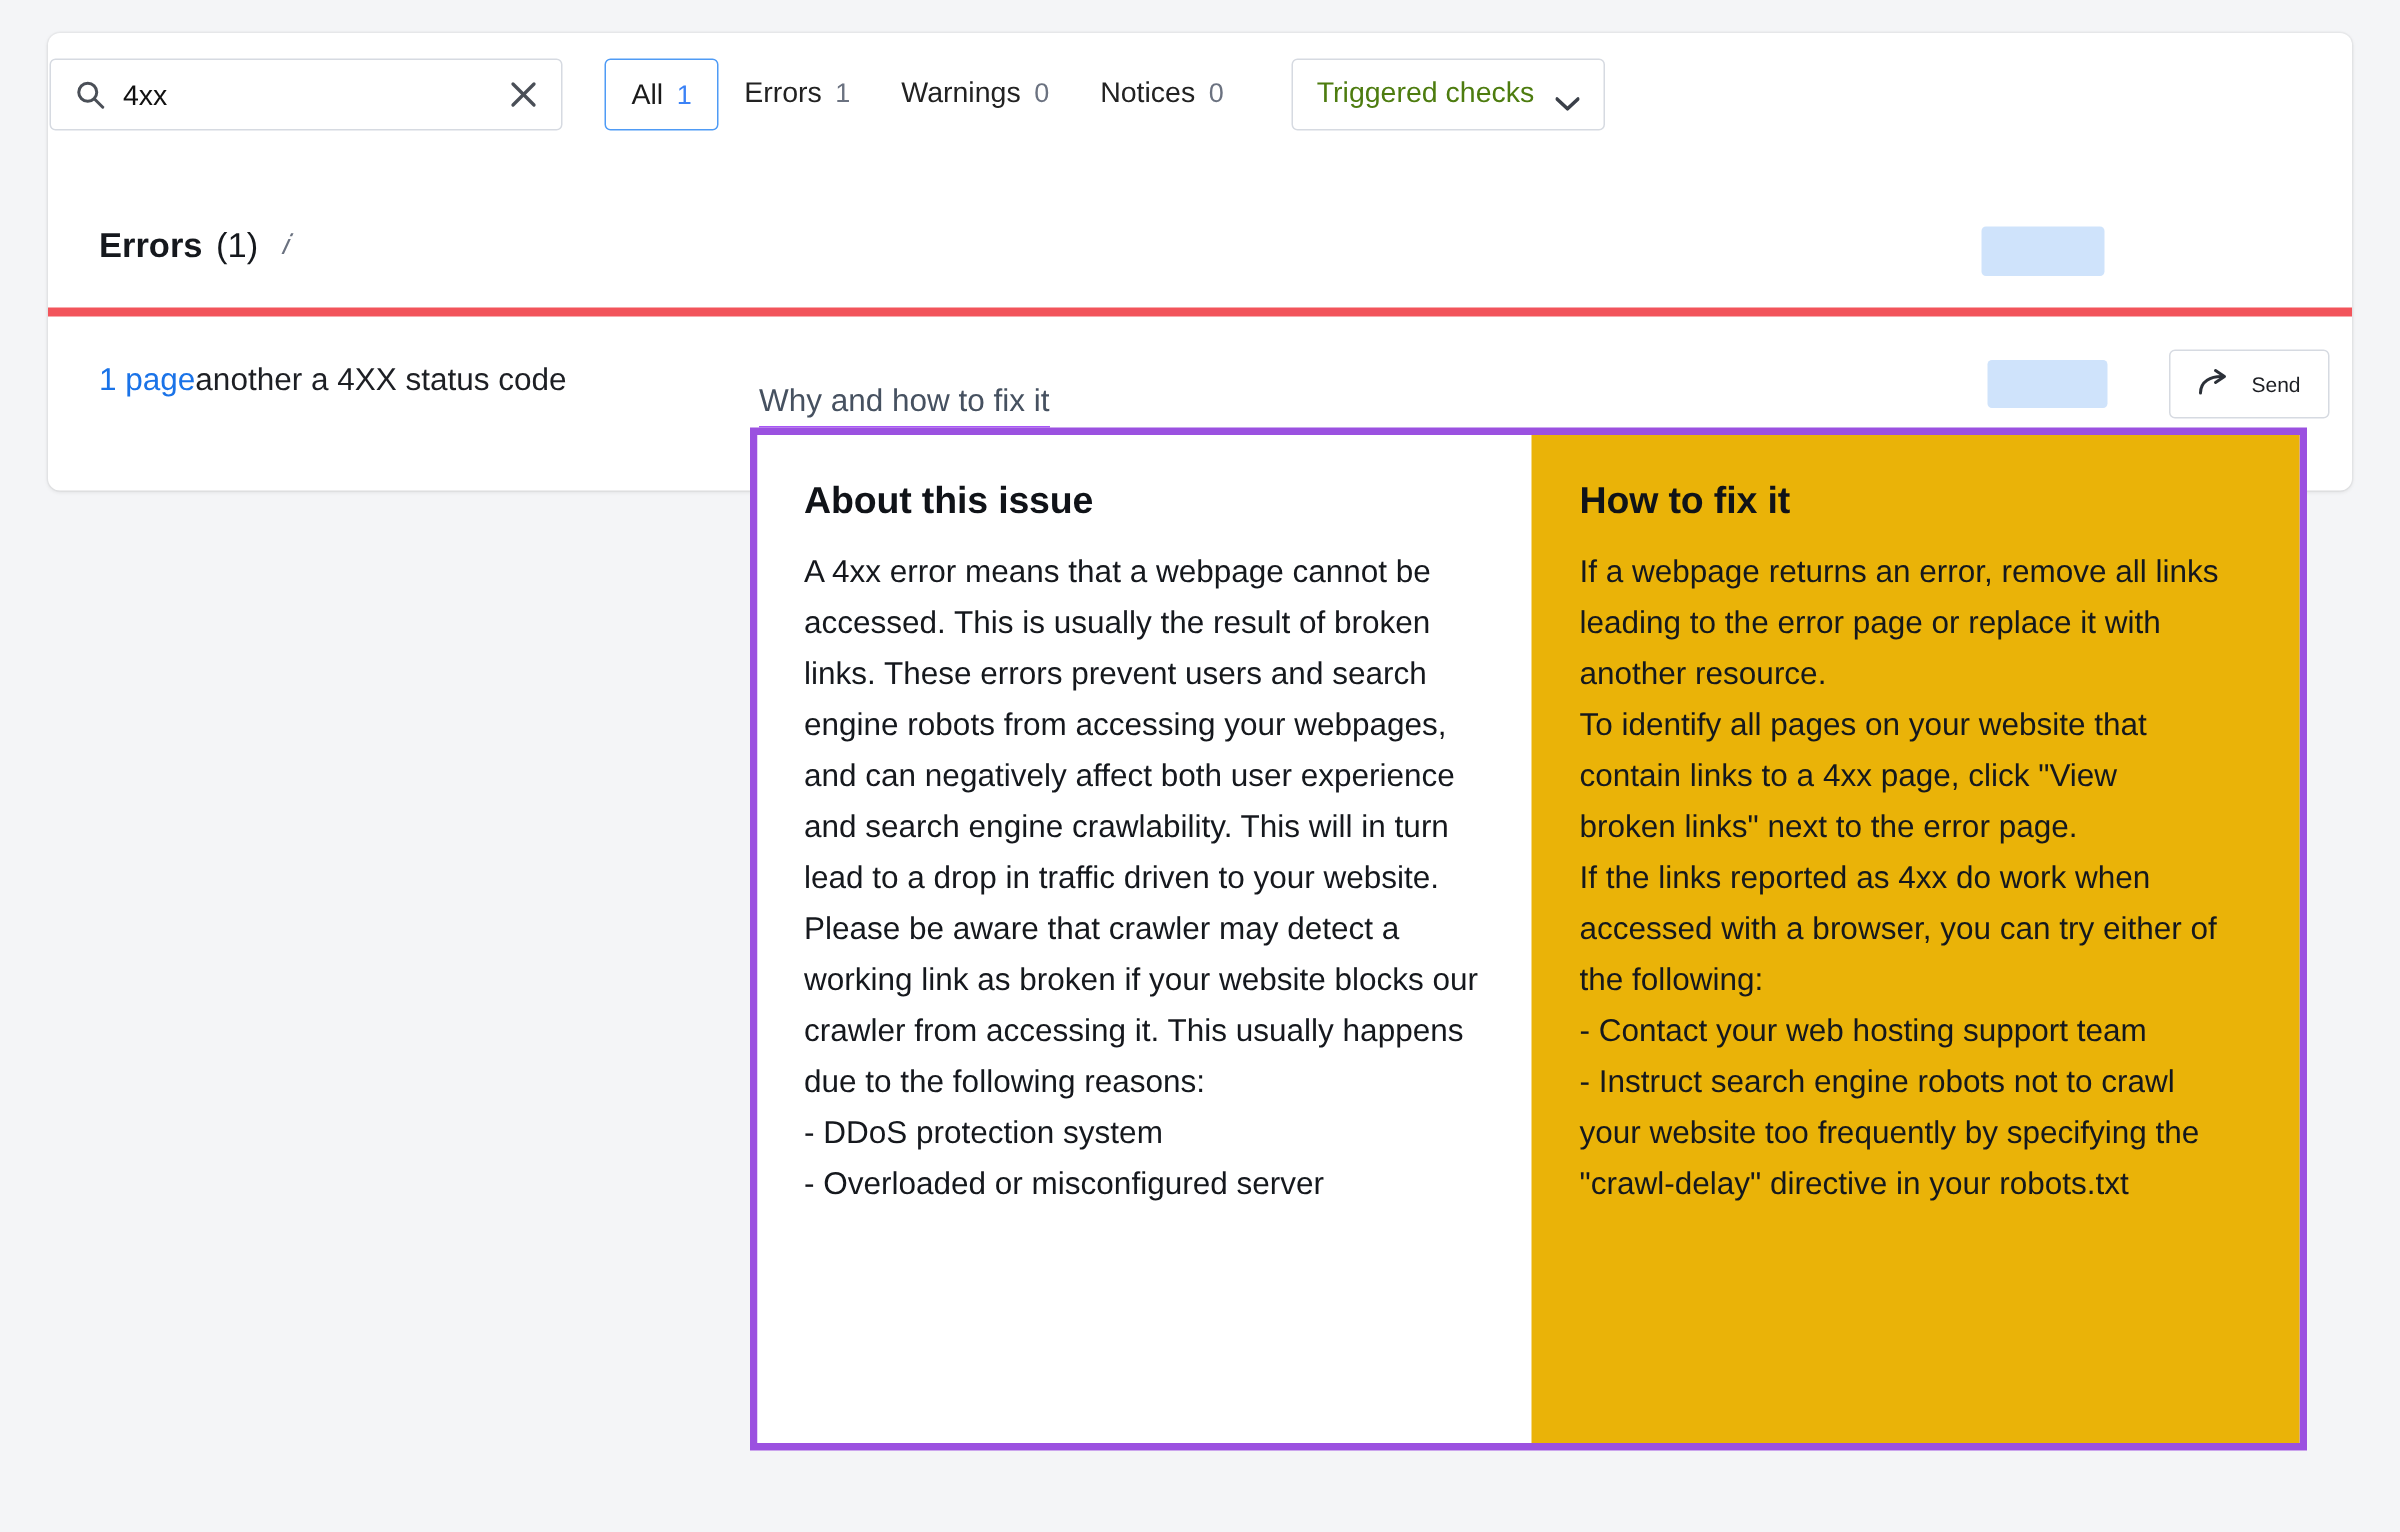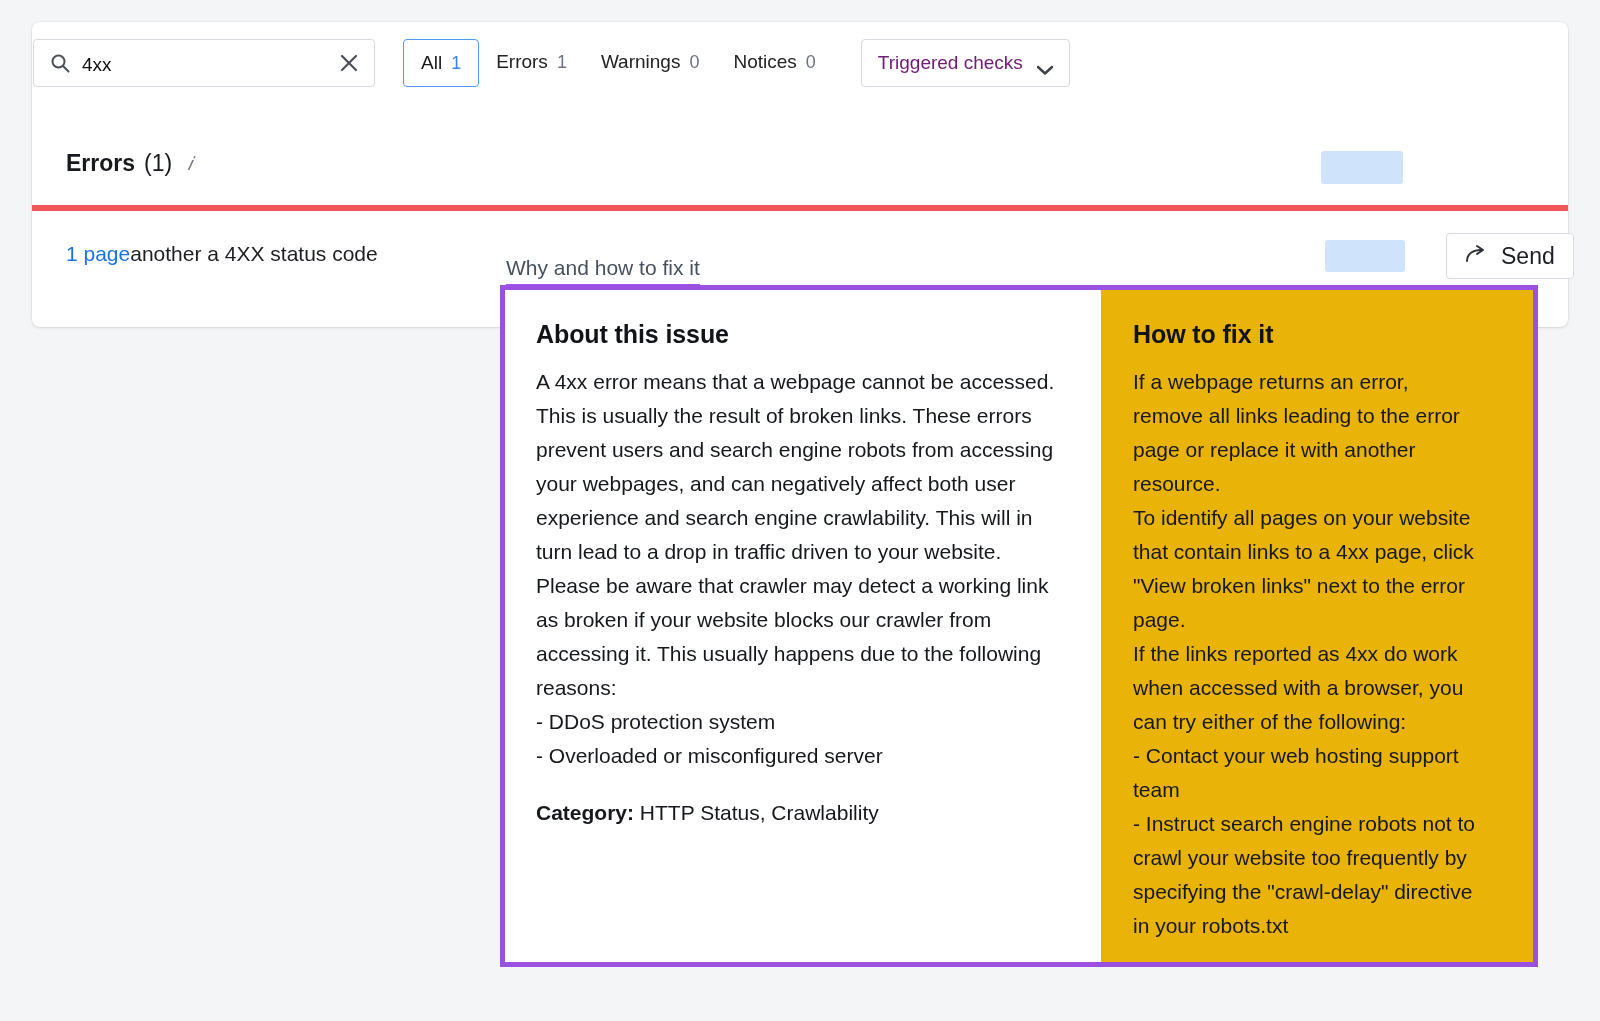--- a/index.html
+++ b/index.html
@@ -116,21 +116,21 @@
     box-sizing: border-box;
     border: 1px solid #d6dae1;
     border-radius: 4px;
     background: #fff;
     display: flex;
     align-items: center;
     gap: 14px;
     padding: 0 16px;
     margin-left: 28px;
     font-size: 19px;
-    color: #701a75;
+    color: #4d7c0f;
     cursor: pointer;
     white-space: nowrap;
   }
   .chev {
     width: 16px;
     height: 10px;
     display: inline-block;
   }
 
   
@@ -207,41 +207,41 @@
     top: 233px;
     height: 46px;
     box-sizing: border-box;
     display: flex;
     align-items: center;
     gap: 12px;
     padding: 0 18px;
     border: 1px solid #d6dae1;
     border-radius: 4px;
     background: #fff;
-    font-size: 23px;
+    font-size: 14px;
     color: #1d1f24;
     cursor: pointer;
     white-space: nowrap;
     overflow: hidden;
   }
 
   
   .popup {
     position: absolute;
     left: 500px;
     top: 285px;
     width: 1038px;
     height: 682px;
     border: 5px solid #9b51e0;
     box-sizing: border-box;
     background: #fff;
     display: flex;
   }
   .pop-left {
-    width: 596px;
+    width: 516px;
     box-sizing: border-box;
     padding: 30px 32px 0 31px;
     background: #ffffff;
   }
   .pop-right {
     flex: 1;
     box-sizing: border-box;
     padding: 30px 52px 0 32px;
     background: #eab308;
   }
@@ -347,23 +347,20 @@
     </span>
     <span>Send</span>
   </div>
 
   <div class="popup">
     <div class="pop-left">
       <div class="pop-title">About this issue</div>
       <div class="pop-body" style="white-space:pre-line">A 4xx error means that a webpage cannot be accessed. This is usually the result of broken links. These errors prevent users and search engine robots from accessing your webpages, and can negatively affect both user experience and search engine crawlability. This will in turn lead to a drop in traffic driven to your website. Please be aware that crawler may detect a working link as broken if your website blocks our crawler from accessing it. This usually happens due to the following reasons:
 - DDoS protection system
 - Overloaded or misconfigured server</div>
-      <div class="cat-line">
-        <b>Category:</b><span> HTTP Status, Crawlability</span>
-      </div>
     </div>
     <div class="pop-right">
       <div class="pop-title">How to fix it</div>
       <div class="pop-body" style="white-space:pre-line">If a webpage returns an error, remove all links leading to the error page or replace it with another resource.
 To identify all pages on your website that contain links to a 4xx page, click "View broken links" next to the error page.
 If the links reported as 4xx do work when accessed with a browser, you can try either of the following:
 - Contact your web hosting support team
 - Instruct search engine robots not to crawl your website too frequently by specifying the "crawl-delay" directive in your robots.txt</div>
     </div>
   </div>

